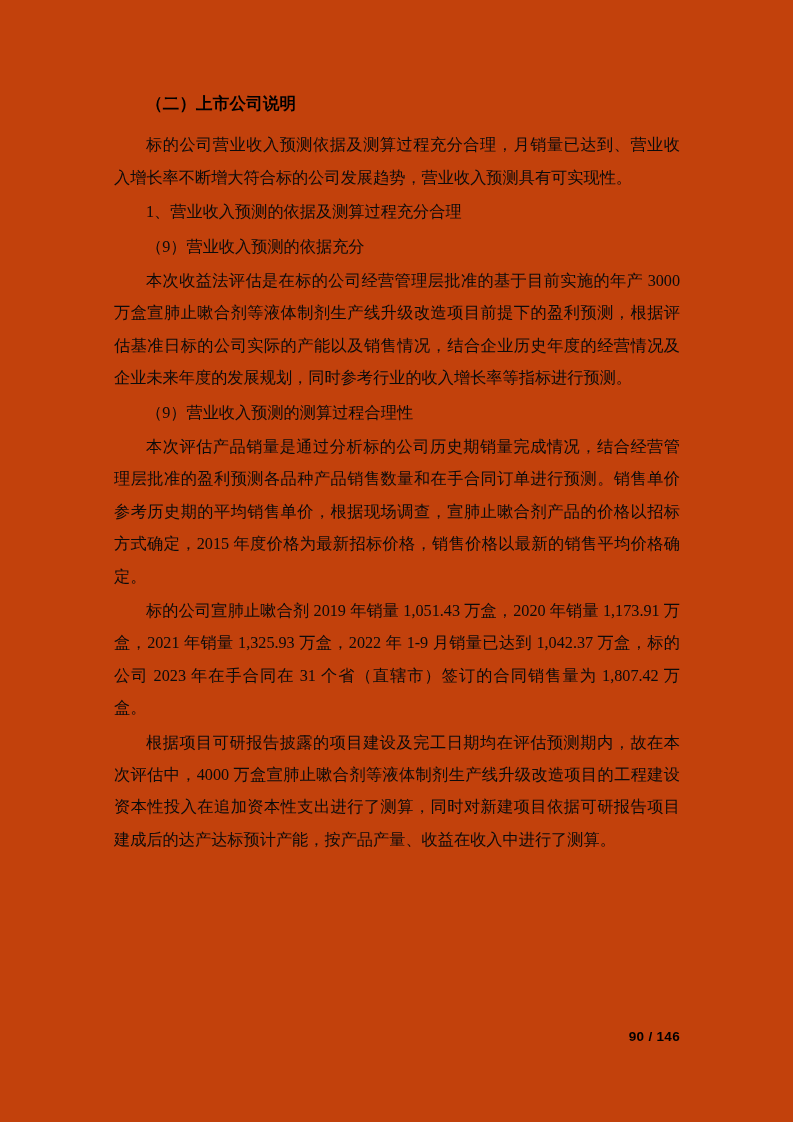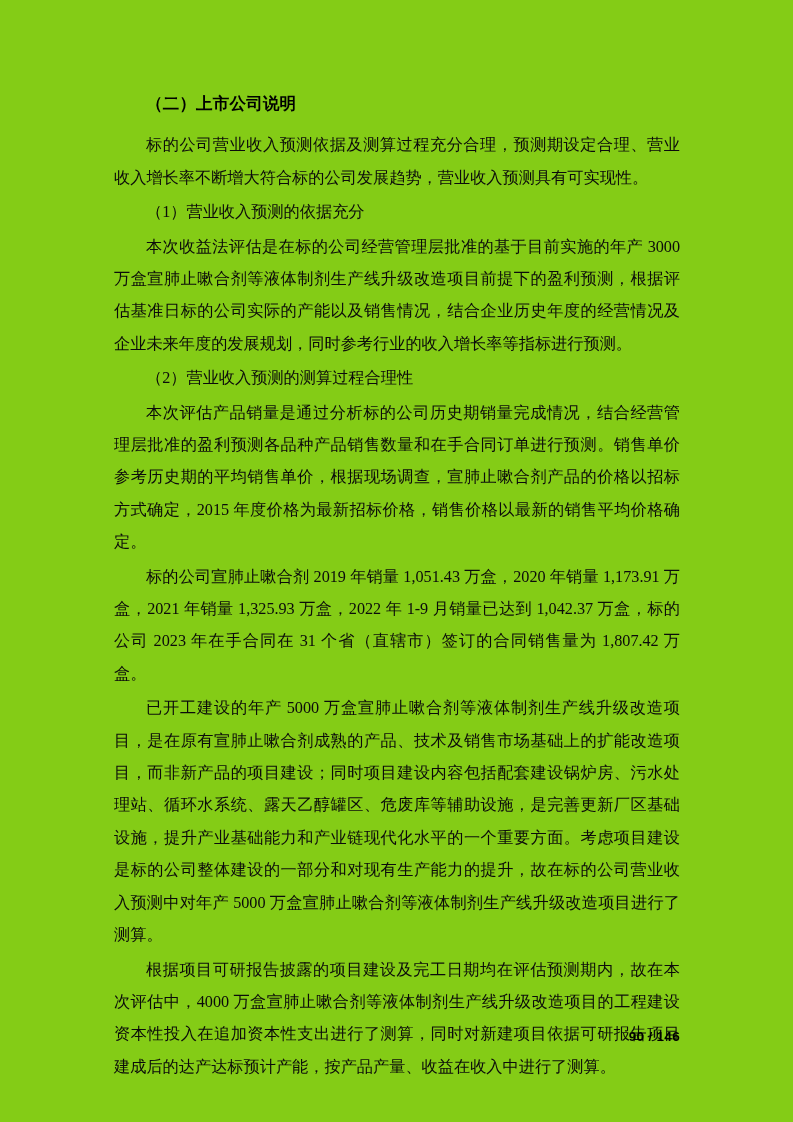--- a/index.html
+++ b/index.html
@@ -7,21 +7,21 @@
     padding: 0;
     background: #8a8a8a;
   }
   body {
     font-family: "Liberation Serif", "DejaVu Serif", serif;
   }
   .page {
     position: relative;
     width: 793px;
     height: 1122px;
-    background: #84cc16;
+    background: #c2410c;
     margin: 0 auto;
     box-sizing: border-box;
     overflow: hidden;
   }
   .content {
     position: absolute;
     left: 114px;
     top: 88px;
     width: 566px;
   }
@@ -55,23 +55,23 @@
     letter-spacing: 0.3px;
     margin-left: 16px;
   }
 </style>
 </head>
 <body>
 
 <div class="page">
   <div class="content">
     <h2 class="heading">（二）上市公司说明</h2>
-    <p class="para">标的公司营业收入预测依据及测算过程充分合理，预测期设定合理、营业收入增长率不断增大符合标的公司发展趋势，营业收入预测具有可实现性。</p>
-    <p class="para">（1）营业收入预测的依据充分</p>
+    <p class="para">标的公司营业收入预测依据及测算过程充分合理，月销量已达到、营业收入增长率不断增大符合标的公司发展趋势，营业收入预测具有可实现性。</p>
+    <p class="para">1、营业收入预测的依据及测算过程充分合理</p>
+    <p class="para">（9）营业收入预测的依据充分</p>
     <p class="para">本次收益法评估是在标的公司经营管理层批准的基于目前实施的年产 3000 万盒宣肺止嗽合剂等液体制剂生产线升级改造项目前提下的盈利预测，根据评估基准日标的公司实际的产能以及销售情况，结合企业历史年度的经营情况及企业未来年度的发展规划，同时参考行业的收入增长率等指标进行预测。</p>
-    <p class="para">（2）营业收入预测的测算过程合理性</p>
+    <p class="para">（9）营业收入预测的测算过程合理性</p>
     <p class="para">本次评估产品销量是通过分析标的公司历史期销量完成情况，结合经营管理层批准的盈利预测各品种产品销售数量和在手合同订单进行预测。销售单价参考历史期的平均销售单价，根据现场调查，宣肺止嗽合剂产品的价格以招标方式确定，2015 年度价格为最新招标价格，销售价格以最新的销售平均价格确定。</p>
     <p class="para">标的公司宣肺止嗽合剂 2019 年销量 1,051.43 万盒，2020 年销量 1,173.91 万盒，2021 年销量 1,325.93 万盒，2022 年 1-9 月销量已达到 1,042.37 万盒，标的公司 2023 年在手合同在 31 个省（直辖市）签订的合同销售量为 1,807.42 万盒。</p>
-    <p class="para">已开工建设的年产 5000 万盒宣肺止嗽合剂等液体制剂生产线升级改造项目，是在原有宣肺止嗽合剂成熟的产品、技术及销售市场基础上的扩能改造项目，而非新产品的项目建设；同时项目建设内容包括配套建设锅炉房、污水处理站、循环水系统、露天乙醇罐区、危废库等辅助设施，是完善更新厂区基础设施，提升产业基础能力和产业链现代化水平的一个重要方面。考虑项目建设是标的公司整体建设的一部分和对现有生产能力的提升，故在标的公司营业收入预测中对年产 5000 万盒宣肺止嗽合剂等液体制剂生产线升级改造项目进行了测算。</p>
     <p class="para">根据项目可研报告披露的项目建设及完工日期均在评估预测期内，故在本次评估中，4000 万盒宣肺止嗽合剂等液体制剂生产线升级改造项目的工程建设资本性投入在追加资本性支出进行了测算，同时对新建项目依据可研报告项目建成后的达产达标预计产能，按产品产量、收益在收入中进行了测算。</p>
   </div>
   <div class="pagenum">90 / 146</div>
 </div>
 
 </body></html>

